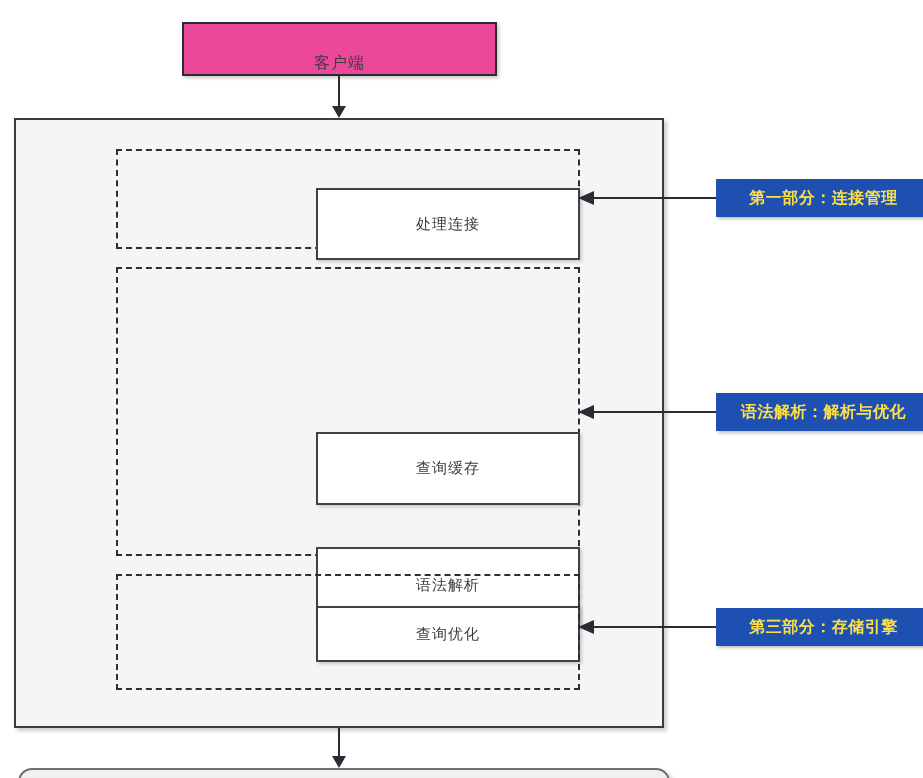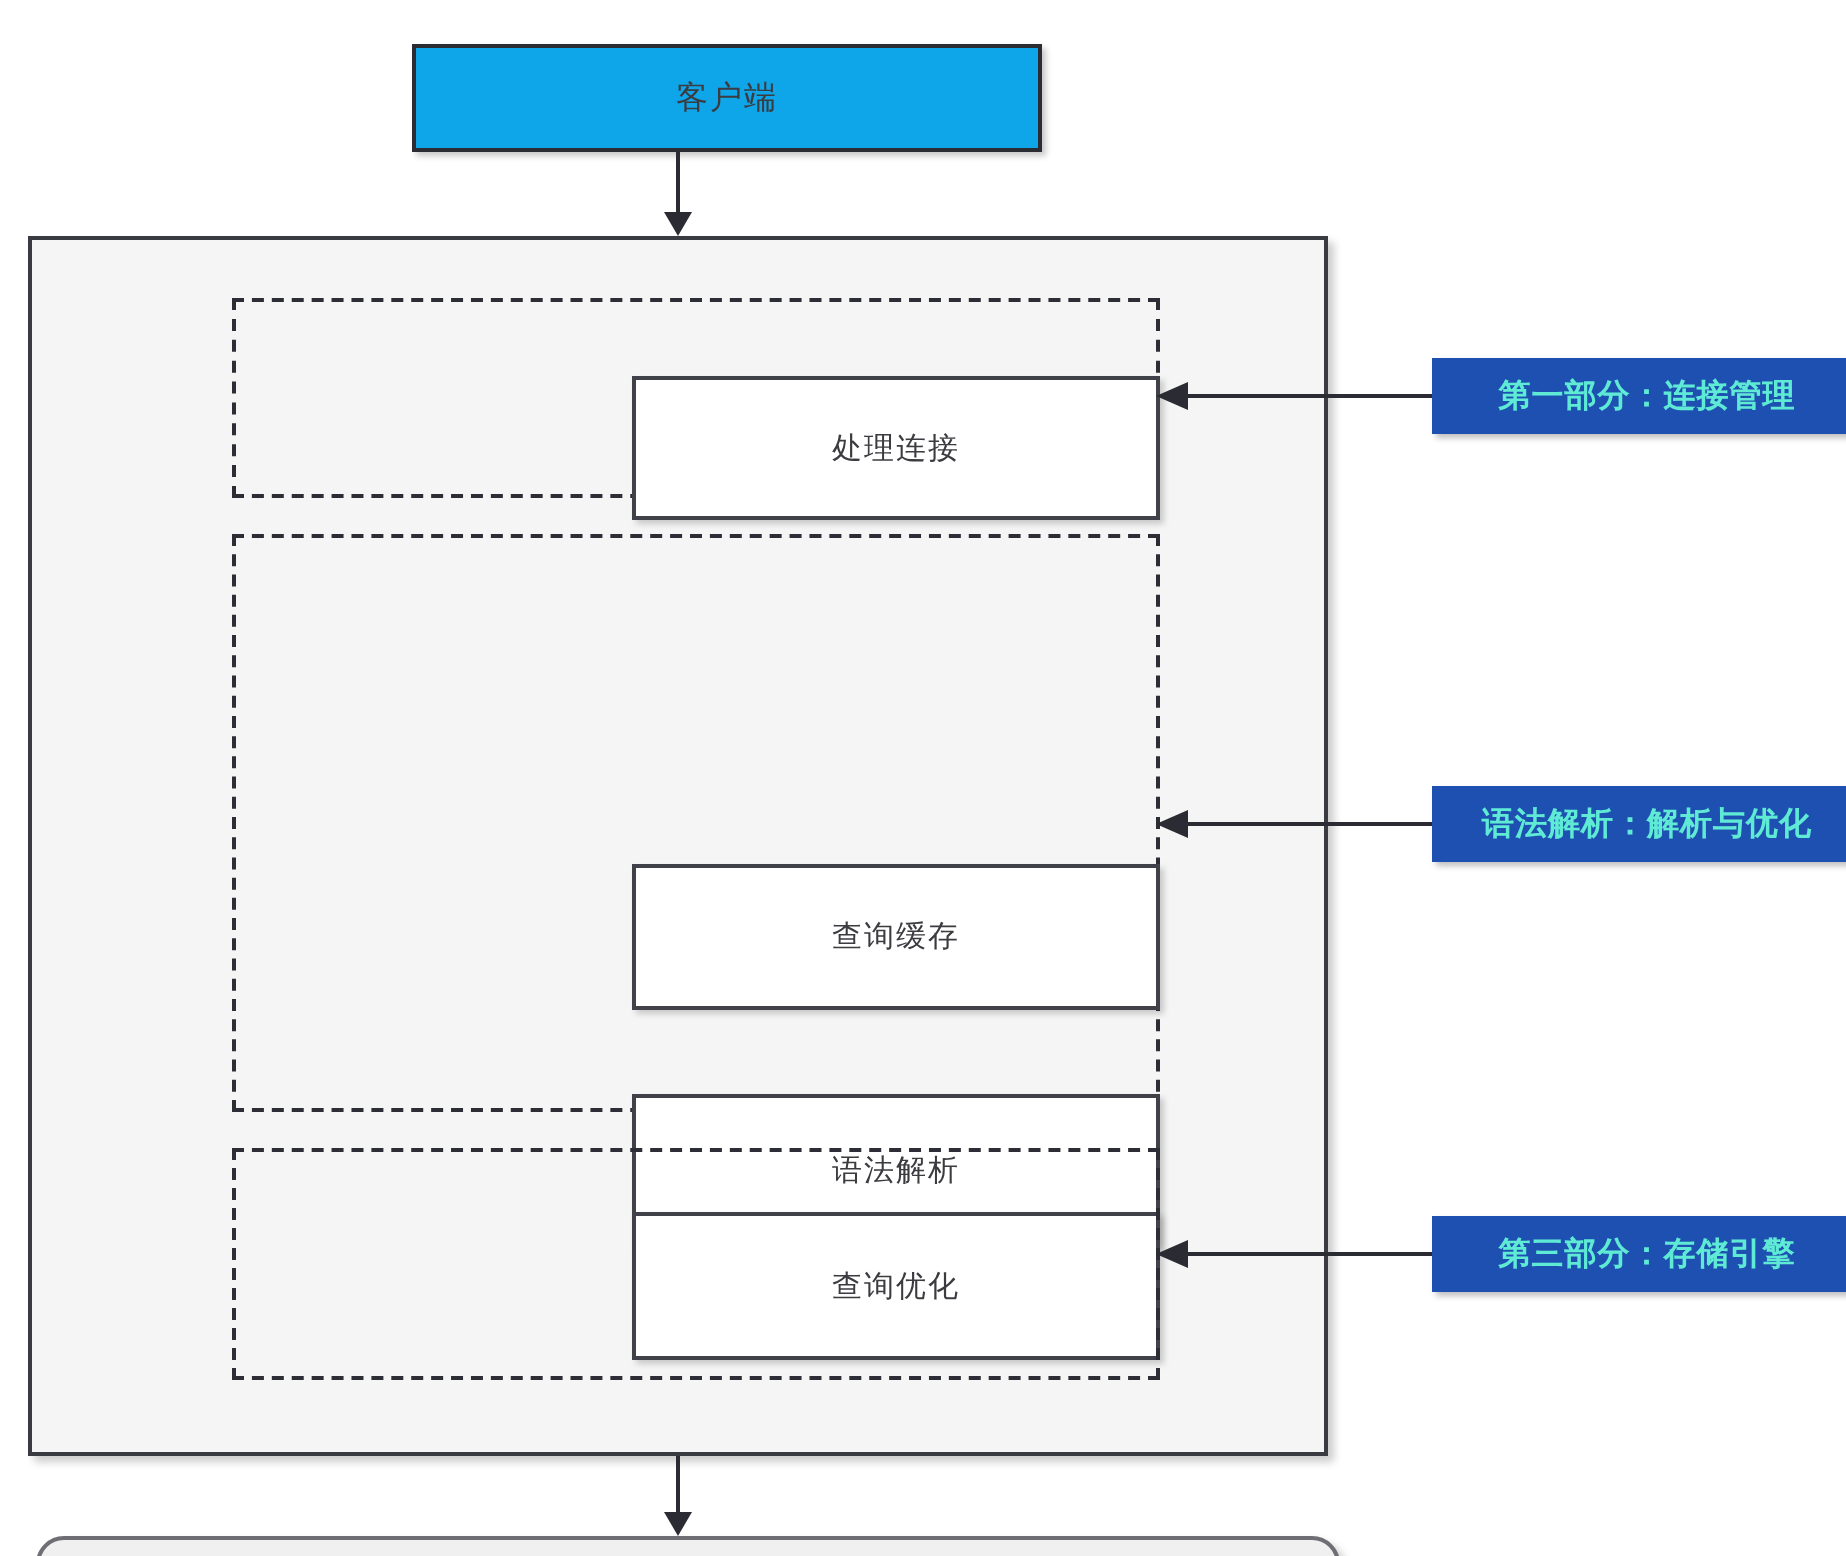--- a/index.html
+++ b/index.html
@@ -23,28 +23,27 @@
     height: 778px;
   }
 
   
   .client-box {
     position: absolute;
     left: 182px;
     top: 22px;
     width: 315px;
     height: 54px;
-    background: #0ea5e9;
+    background: #ec4899;
     border: 2px solid #2b2b33;
     box-sizing: border-box;
     display: flex;
-    align-items: center;
+    align-items: flex-end;
     justify-content: center;
     box-shadow: 2px 2px 3px rgba(0,0,0,0.22);
-    margin-left: 24px;
   }
   .client-box .label {
     font-size: 16px;
     color: #3b3b40;
     letter-spacing: 1px;
   }
 
   
   .server-container {
     position: absolute;
@@ -82,38 +81,38 @@
     box-shadow: 2px 2px 3px rgba(0,0,0,0.18);
   }
   .proc-box .label {
     font-size: 15px;
     color: #3b3b40;
     letter-spacing: 1px;
   }
   .proc-connection { left: 198px; top: 37px;  width: 264px; height: 72px; }
   .proc-cache      { left: 198px; top: 163px; width: 264px; height: 73px; }
   .proc-syntax     { left: 198px; top: 250px; width: 264px; height: 76px; margin-top: 28px; }
-  .proc-optimize   { left: 198px; top: 337px; width: 264px; height: 74px; }
+  .proc-optimize   { left: 198px; top: 337px; width: 264px; height: 56px; }
 
   
   .anno-label {
     position: absolute;
     height: 38px;
     background: #1d50b0;
     display: flex;
     align-items: center;
     justify-content: center;
     padding: 0 18px;
     box-sizing: border-box;
     box-shadow: 2px 2px 3px rgba(0,0,0,0.25);
   }
   .anno-label .label {
     font-size: 16px;
     font-weight: bold;
-    color: #5eead4;
+    color: #fde047;
     white-space: nowrap;
     letter-spacing: 0.5px;
   }
   .anno-1 { left: 716px; top: 179px; width: 215px; }
   .anno-2 { left: 716px; top: 393px; width: 215px; }
   .anno-3 { left: 716px; top: 608px; width: 215px; }
 
   
   .connectors {
     position: absolute;

